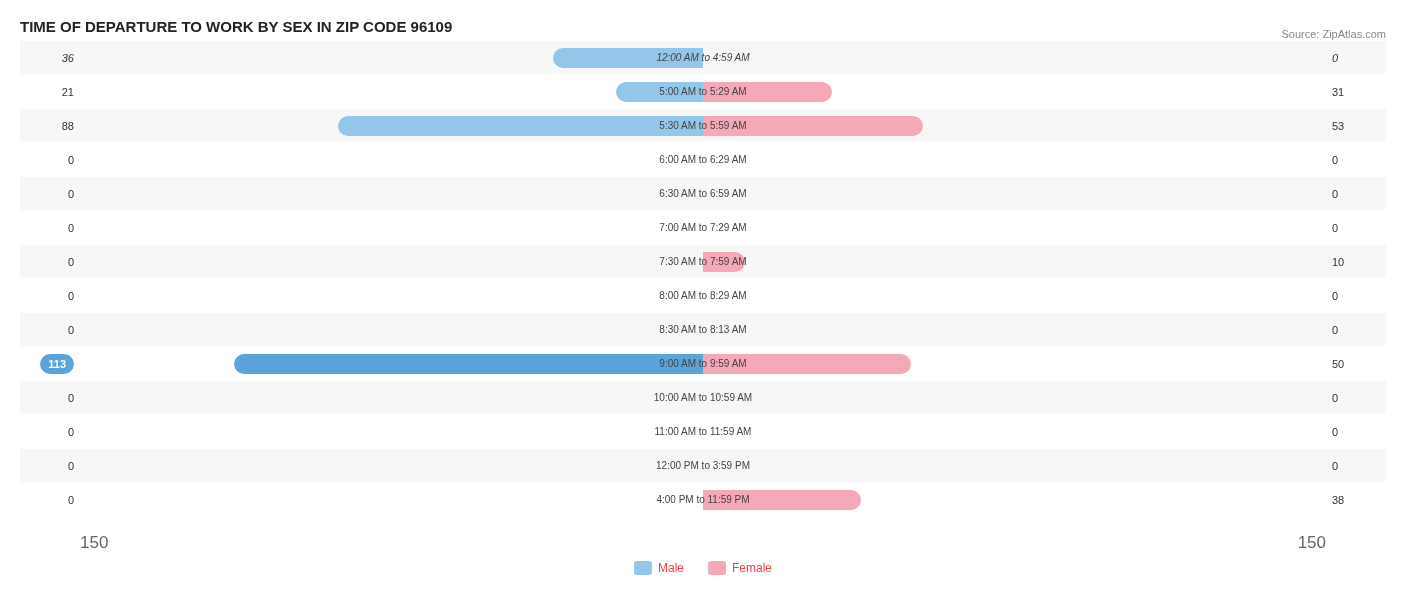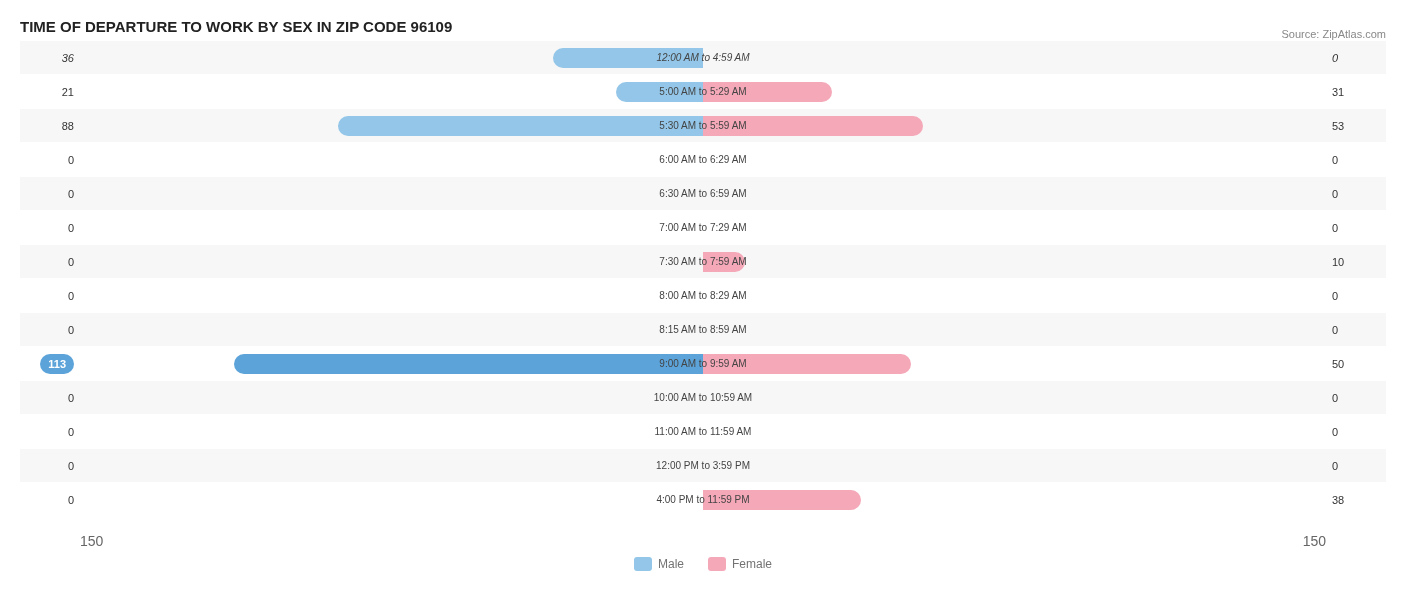--- a/index.html
+++ b/index.html
@@ -98,37 +98,37 @@
       padding-left: 6px;
       flex-shrink: 0;
     }
     .legend {
       display: flex;
       justify-content: center;
       align-items: center;
       gap: 24px;
       margin-top: 8px;
       font-size: 12px;
-      color: #737373;
+      color: #ef4444;
     }
     .legend-item {
       display: flex;
       align-items: center;
       gap: 6px;
     }
     .legend-swatch {
       width: 18px;
       height: 14px;
       border-radius: 3px;
     }
     .axis-labels {
       display: flex;
       justify-content: space-between;
       padding: 0 60px;
-      font-size: 14px;
+      font-size: 17px;
       color: #666;
       margin-top: 2px;
     }
     .highlight-badge {
       background: #5ba3d9;
       color: #fff;
       border-radius: 12px;
       padding: 4px 8px;
       font-weight: bold;
       font-size: 11px;
@@ -202,21 +202,21 @@
       <div class="row" style="background: rgb(255, 255, 255);">
         <div class="left-val">0</div>
         <div class="bars-wrap">
           <div class="center-label">8:00 AM to 8:29 AM</div>
         </div>
         <div class="right-val">0</div>
       </div>
       <div class="row" style="background: rgb(247, 247, 247);">
         <div class="left-val">0</div>
         <div class="bars-wrap">
-          <div class="center-label">8:15 AM to 8:59 AM</div>
+          <div class="center-label">8:30 AM to 8:13 AM</div>
         </div>
         <div class="right-val">0</div>
       </div>
       <div class="row row-special" style="background: rgb(255, 255, 255);">
         <div class="left-val"><span class="highlight-badge">113</span></div>
         <div class="bars-wrap">
           <div class="bar-male" style="width: 37.6667%; background: rgb(91, 163, 217); border-radius: 10px 0px 0px 10px;"></div>
           <div class="bar-female" style="width: 16.6667%;"></div>
           <div class="center-label">9:00 AM to 9:59 AM</div>
         </div>

